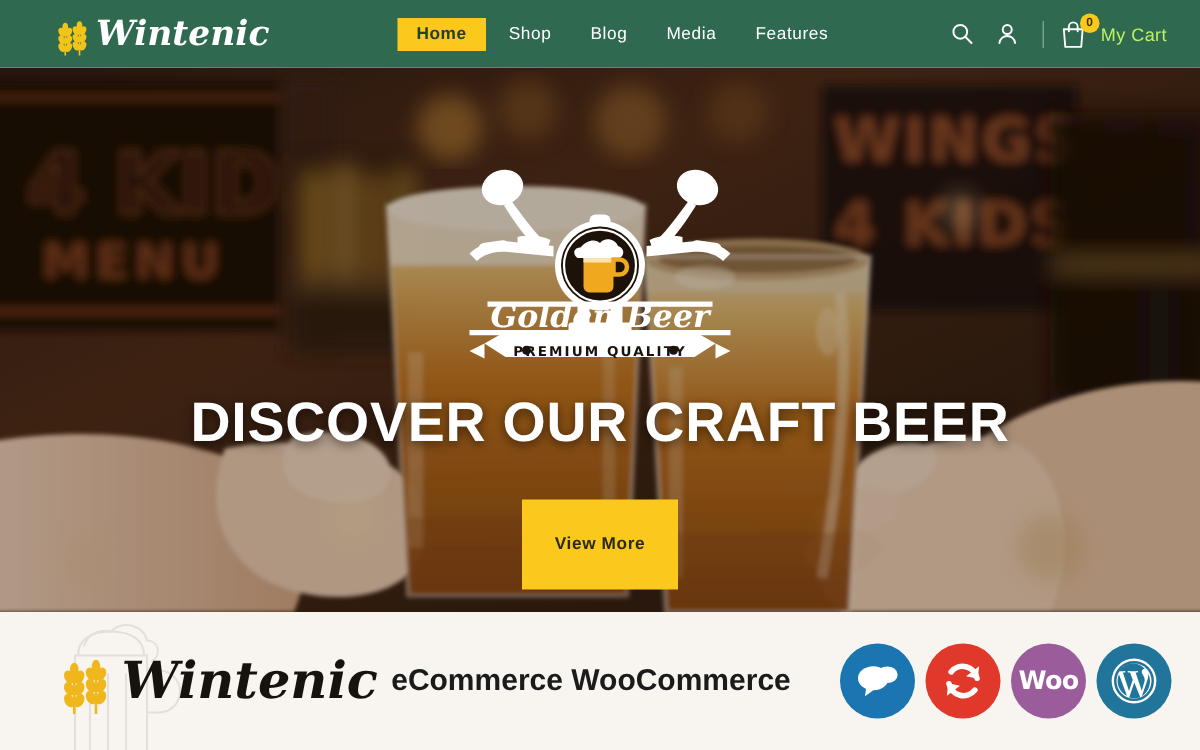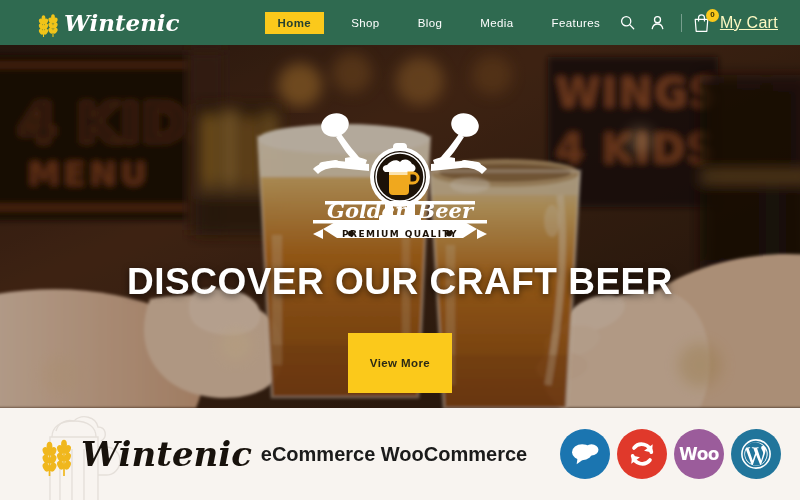--- a/index.html
+++ b/index.html
@@ -18,21 +18,21 @@
     z-index:40;
   }
   .brand { display:flex; align-items:center; margin-left:36px; }
   .wheat-logo { width:26px; height:30px; position:relative; flex:0 0 auto; }
   .brand-name {
     font-family:"DejaVu Serif", serif;
     font-style:italic; font-weight:bold;
     font-size:23px; color:#ffffff; letter-spacing:0px;
     margin-left:2px; line-height:1;
   }
-  .nav { display:flex; align-items:center; margin-left:85px; gap:16px; }
+  .nav { display:flex; align-items:center; margin-left:85px; gap:4px; }
   .nav-item {
     font-size:11.5px; color:#ffffff; letter-spacing:.4px;
     padding:5px 11px; cursor:pointer; white-space:nowrap;
   }
   .nav-item.active {
     background:#fbc91b; color:#26402f; font-weight:bold;
     padding:5px 13px;
   }
   .header-tools {
     margin-left:auto; margin-right:22px;
@@ -43,21 +43,21 @@
   .cart-wrap { display:flex; align-items:center; cursor:pointer; }
   .cart-ico { position:relative; width:24px; height:26px; display:flex; align-items:center; justify-content:center; }
   .cart-badge {
     position:absolute; top:-1px; right:-5px;
     width:13px; height:13px; border-radius:50%;
     background:#fbc91b; color:#3a3000;
     font-size:8px; font-weight:bold;
     display:flex; align-items:center; justify-content:center;
     line-height:1;
   }
-  .cart-text { font-size:16px; color:#fef9c3; margin-left:6px; letter-spacing:.3px;text-decoration:underline; }
+  .cart-text { font-size:12px; color:#bef264; margin-left:6px; letter-spacing:.3px; }
 
   
   .hero {
     position:absolute; top:45px; left:0; width:800px; height:363px;
     overflow:hidden; background:#d946ef;
   }
   .hero-bg { position:absolute; inset:0; }
 
   .hero-overlay { position:absolute; inset:0; background:rgba(25,12,6,.30); }
 

